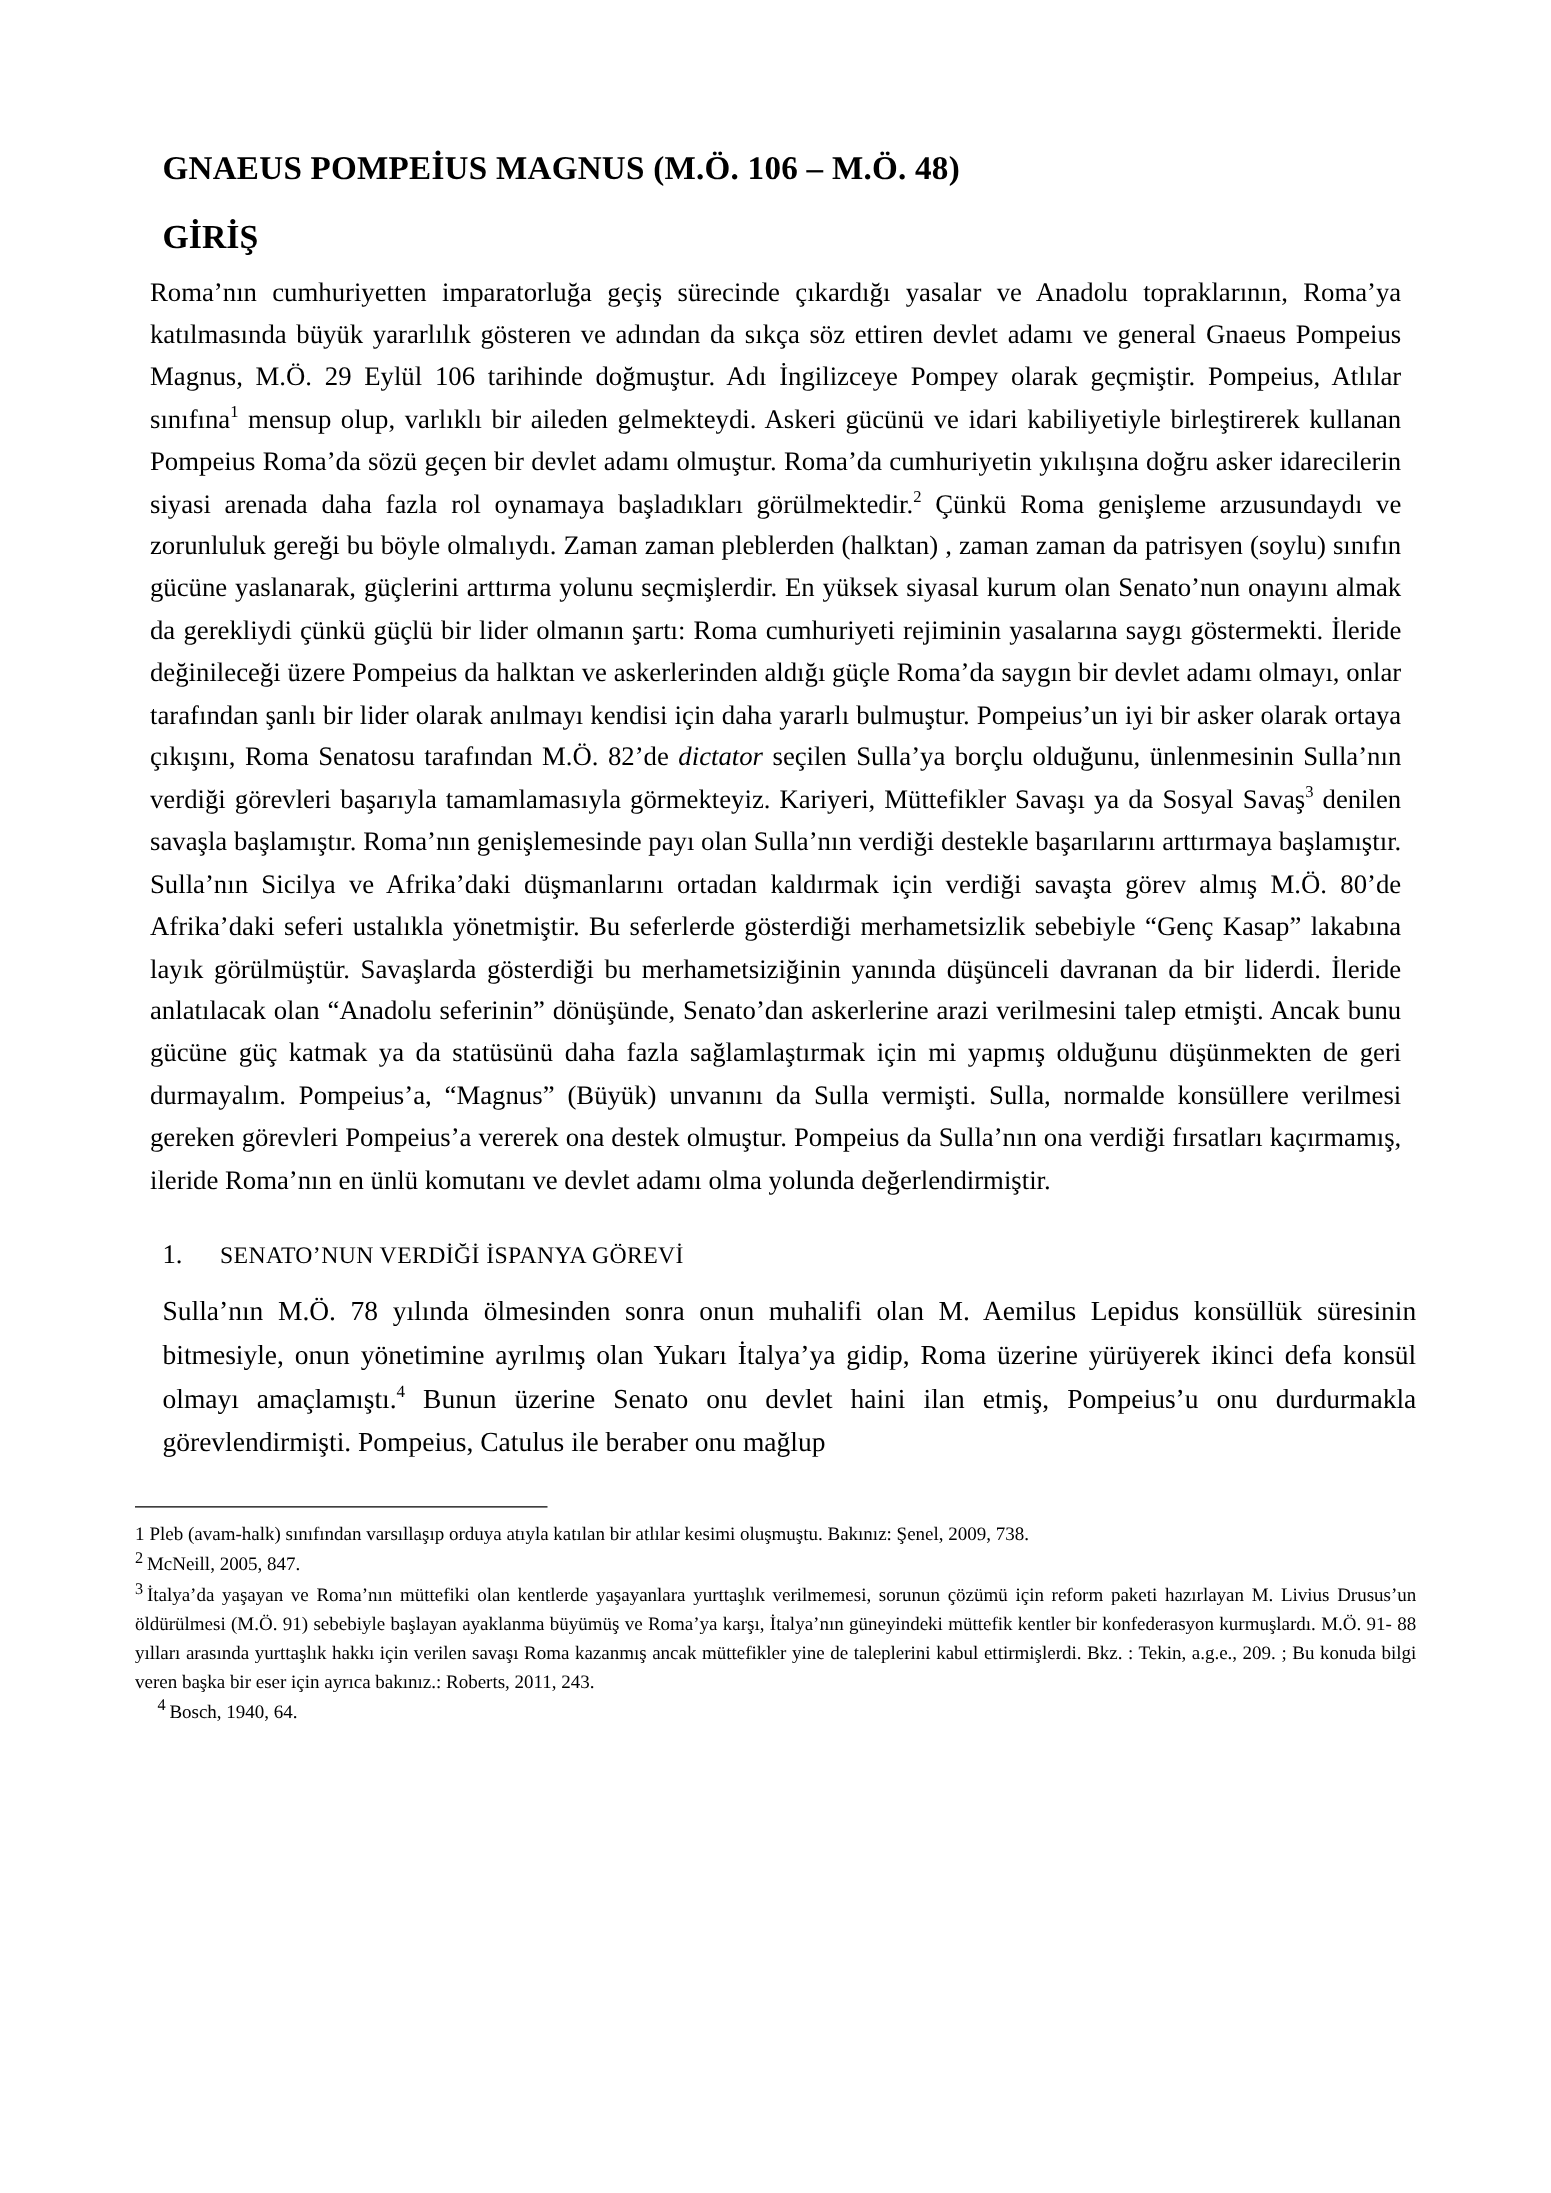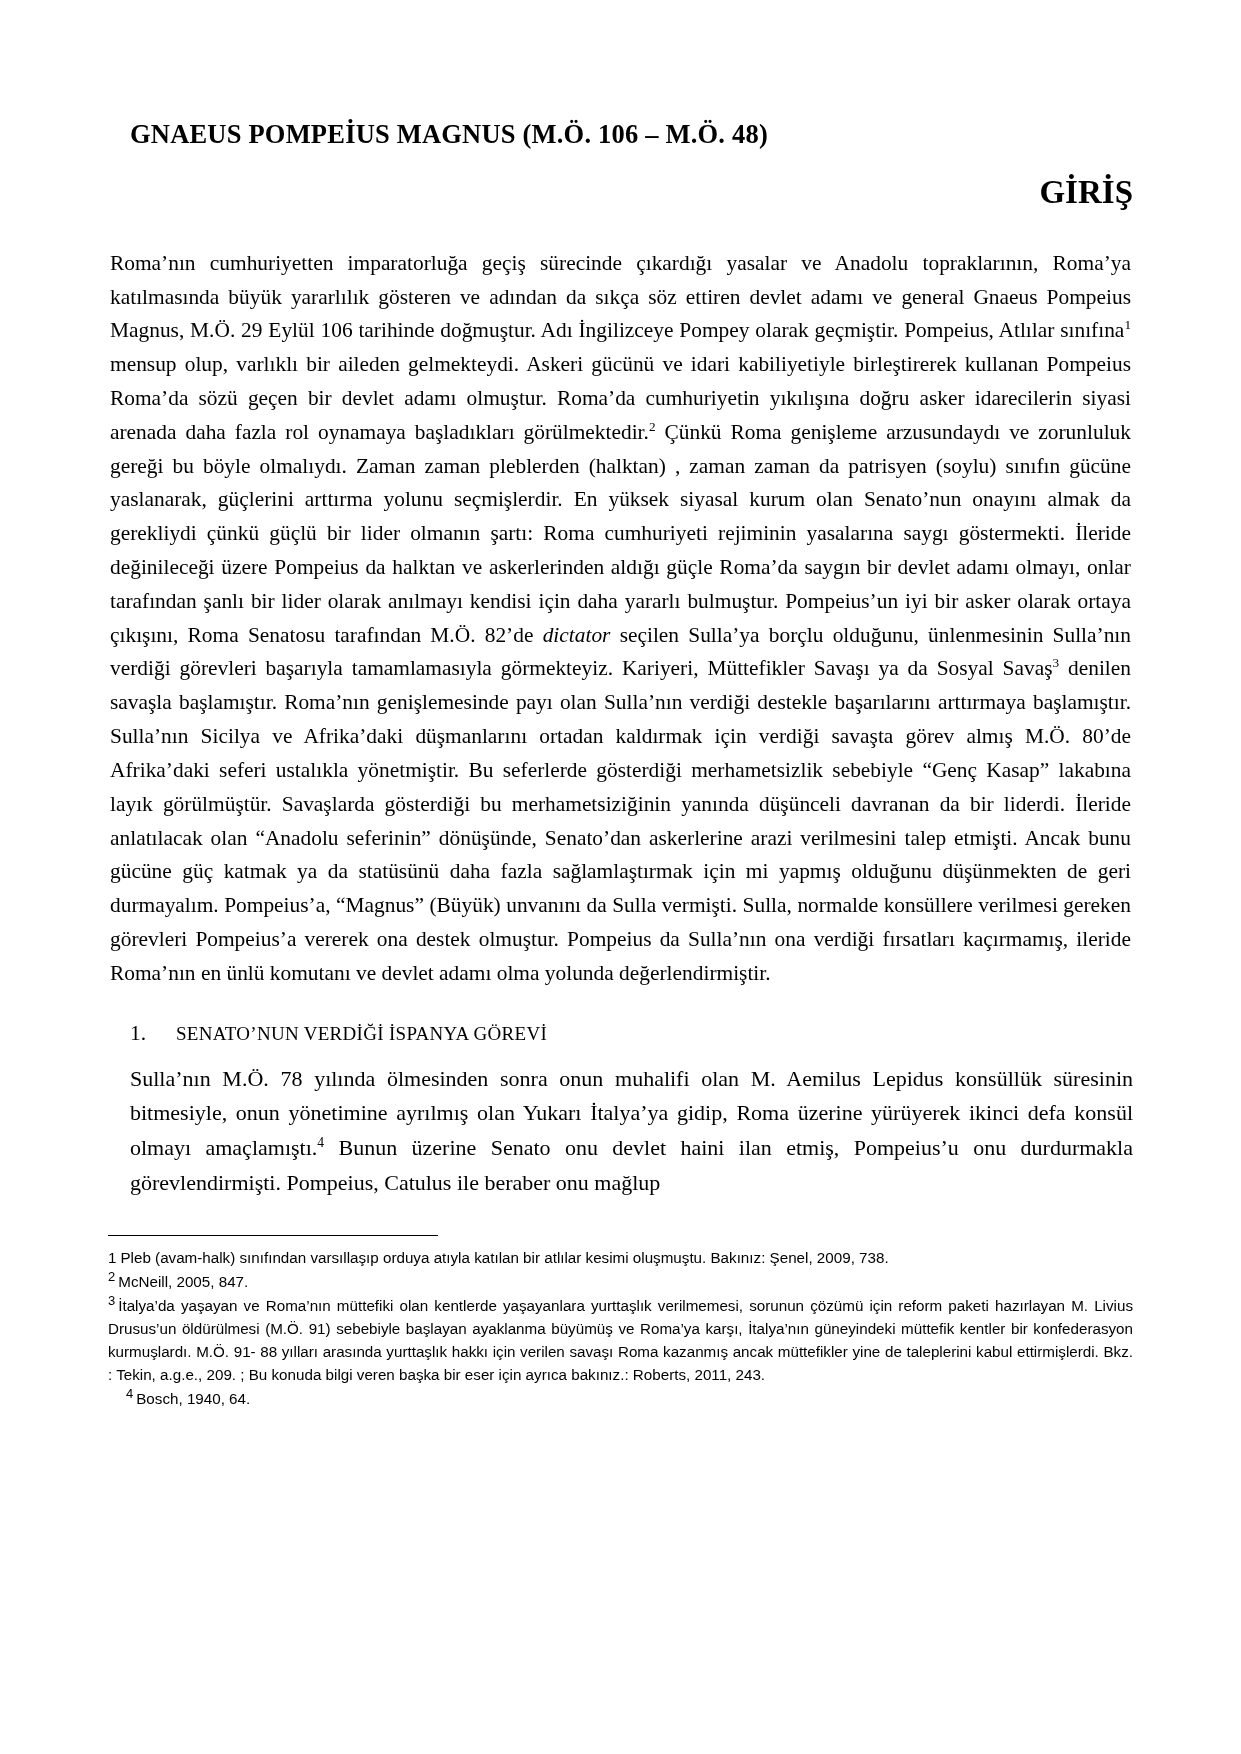--- a/index.html
+++ b/index.html
@@ -24,32 +24,31 @@
   .doc-title {
     font-family: "Liberation Serif", serif;
     font-size: 26.5px;
     font-weight: bold;
     letter-spacing: 0.2px;
     margin: 0 0 0 22px;
     line-height: 1.25;
   }
   .section-heading {
     font-family: "Liberation Serif", serif;
-    font-size: 33px;
+    font-size: 27px;
     font-weight: bold;
-    margin: 22px 0 34px 22px;
+    margin: 22px 0 3px 22px;
     line-height: 1.2;
-    text-align: right;
   }
   .body-par {
     font-size: 21.4px;
     line-height: 1.58;
     text-align: justify;
     text-justify: inter-word;
-    margin: 2px;
+    margin: 12px;
     hyphens: none;
   }
   .numbered-heading {
     display: flex;
     align-items: baseline;
     margin: 30px 0 16px 0;
     padding-left: 22px;
   }
   .numbered-heading .num {
     font-size: 21.4px;
@@ -80,21 +79,21 @@
     margin-top: 34px;
     padding-top: 0;
   }
   .footnote-rule {
     border: none;
     border-top: 1px solid #000;
     width: 330px;
     margin: 0 0 10px 0;
   }
   .footnotes {
-    font-family: Liberation Sans, sans-serif;
+    font-family: Liberation Serif, serif;
     font-size: 15.2px;
     line-height: 1.52;
     text-align: justify;
   }
   .fn {
     margin: 0 0 1px 0;
   }
   .fn .marker {
     font-size: 13px;
     vertical-align: super;

